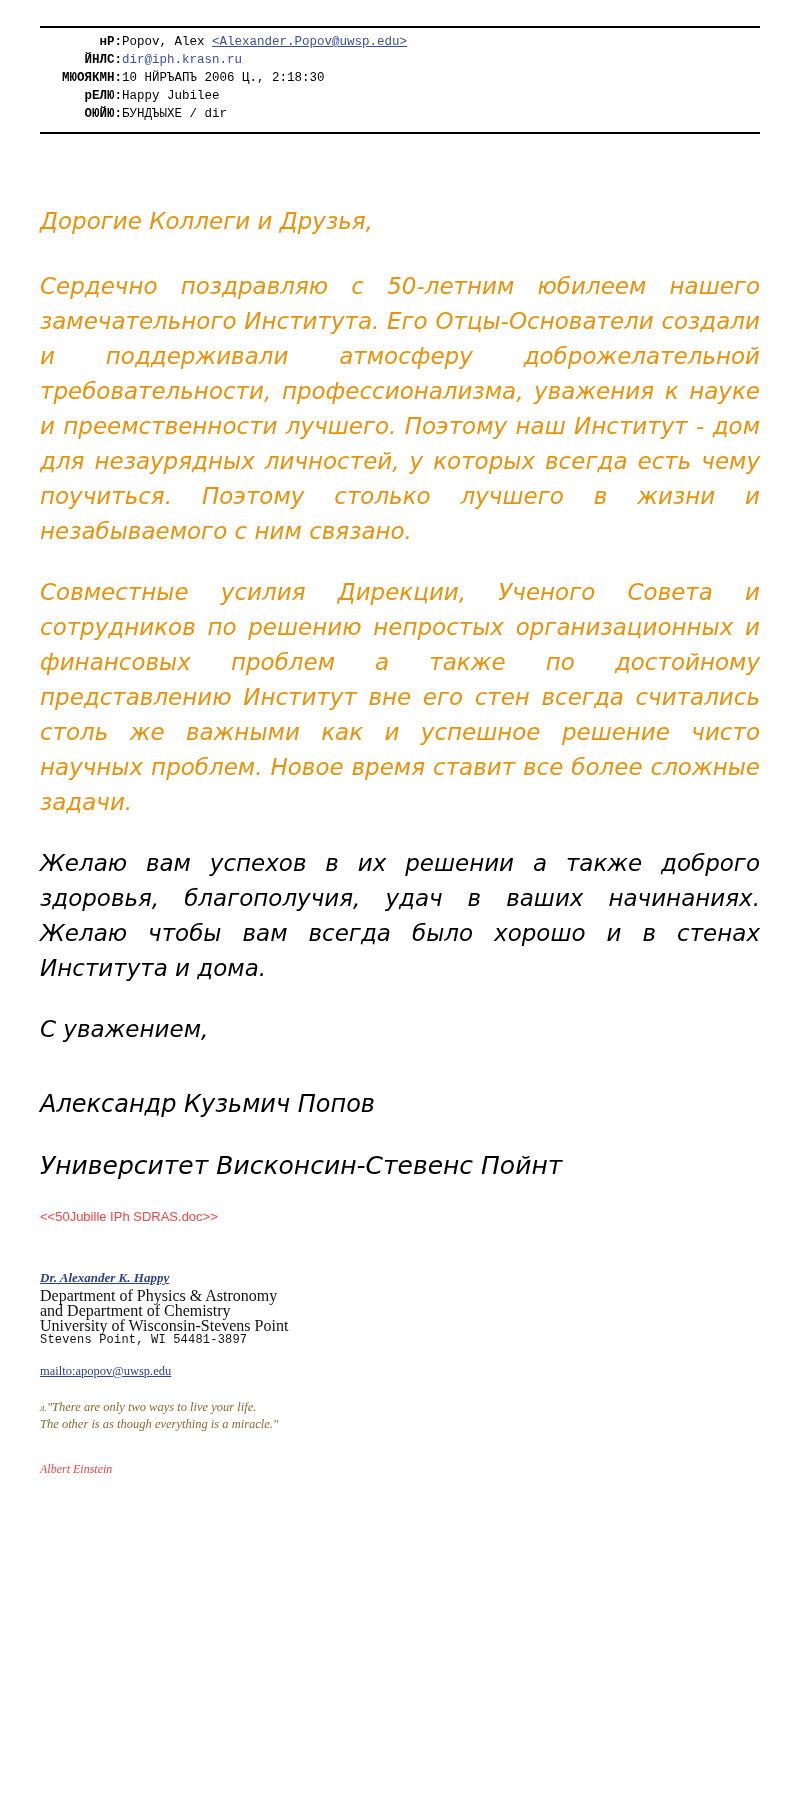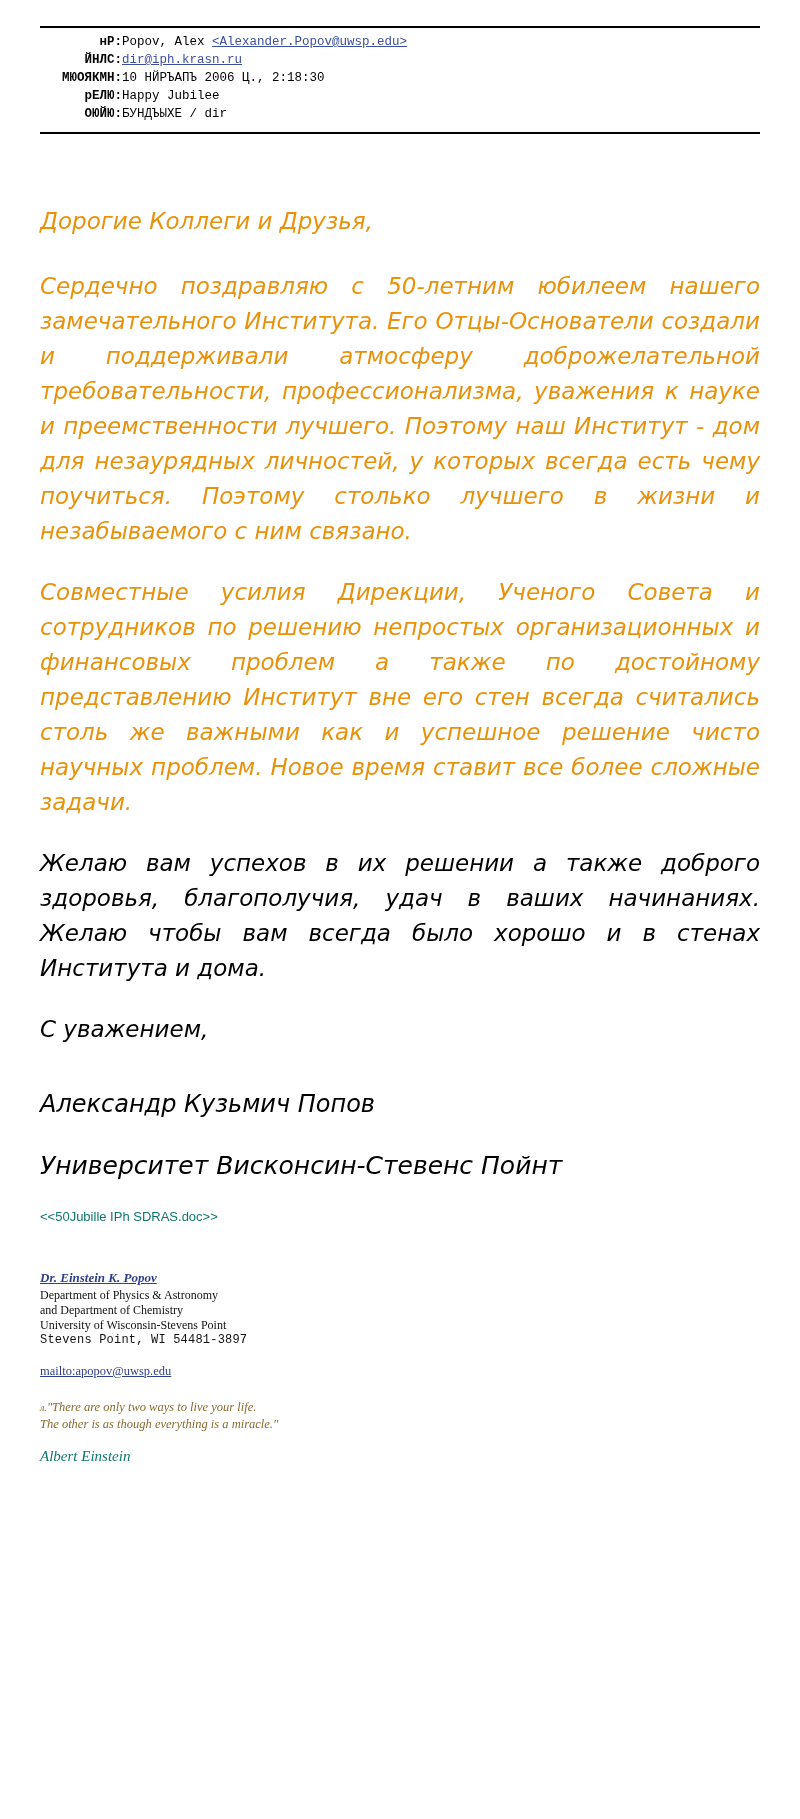--- a/index.html
+++ b/index.html
@@ -58,21 +58,20 @@
   td.hdr-value {
     font-family: "Liberation Mono", monospace;
   }
   .mail-link {
     color: #3b4fa0;
     text-decoration: underline;
     text-align: center;
   }
   .plain-link {
     color: #3b4fa0;
-    text-decoration: underline;
   }
 
   
   .letter {
     margin: 70px 40px 0 40px;
   }
   .orange {
     color: #e8920c;
   }
   .para {
@@ -103,41 +102,41 @@
   }
   .para.univ {
     color: #000000;
     text-align: left;
     font-size: 25px;
   }
 
   .attachment {
     font-family: "Liberation Sans", sans-serif;
     font-size: 13px;
-    color: #0f766e;
+    color: #ef4444;
     margin: 0 0 46px 0;
   }
 
   
   .sigblock {
     margin: 0 0 0 0;
     color: #222;
   }
   .sig-name {
     font-family: "Liberation Serif", serif;
     font-weight: bold;
     font-style: italic;
     font-size: 13px;
     color: #2b3f8c;
     text-decoration: underline;
     margin-bottom: 2px;
   }
   .sig-line {
     font-family: "Liberation Serif", serif;
-    font-size: 12px;
+    font-size: 16px;
     line-height: 15px;
     color: #111;
   }
   .sig-line.mono {
     font-family: "Liberation Mono", monospace;
     font-size: 12px;
     letter-spacing: 0.2px;
   }
   .sig-mail {
     margin-top: 16px;
@@ -153,25 +152,25 @@
     font-family: "Liberation Serif", serif;
     font-style: italic;
     font-size: 12.5px;
     line-height: 16px;
     color: #8a6a2f;
   }
   .quote .tiny-mark {
     font-size: 10px;
   }
   .quote-author {
-    margin-top: 16px;
-    font-family: "Liberation Serif", serif;
-    font-style: italic;
-    font-size: 15px;
-    color: #0f766e;
+    margin-top: 30px;
+    font-family: "Liberation Serif", serif;
+    font-style: italic;
+    font-size: 12px;
+    color: #ef4444;
   }
 </style>
 </head>
 <body>
 
 <div class="page">
 
   <div class="header-wrap">
     <hr class="rule rule-top">
 
@@ -215,21 +214,21 @@
 
     <p class="para sign">С уважением,</p>
 
     <p class="para name">Александр Кузьмич Попов</p>
 
     <p class="para univ">Университет Висконсин-Стевенс Пойнт</p>
 
     <div class="attachment">&lt;&lt;50Jubille IPh SDRAS.doc&gt;&gt;</div>
 
     <div class="sigblock">
-      <div class="sig-name">Dr. Einstein K. Popov</div>
+      <div class="sig-name">Dr. Alexander K. Happy</div>
       <div class="sig-line">Department of Physics &amp; Astronomy</div>
       <div class="sig-line">and Department of Chemistry</div>
       <div class="sig-line">University of Wisconsin-Stevens Point</div>
       <div class="sig-line mono">Stevens Point, WI 54481-3897</div>
 
       <div class="sig-mail">
         <a href="#">mailto:apopov@uwsp.edu</a>
       </div>
 
       <div class="quote">

